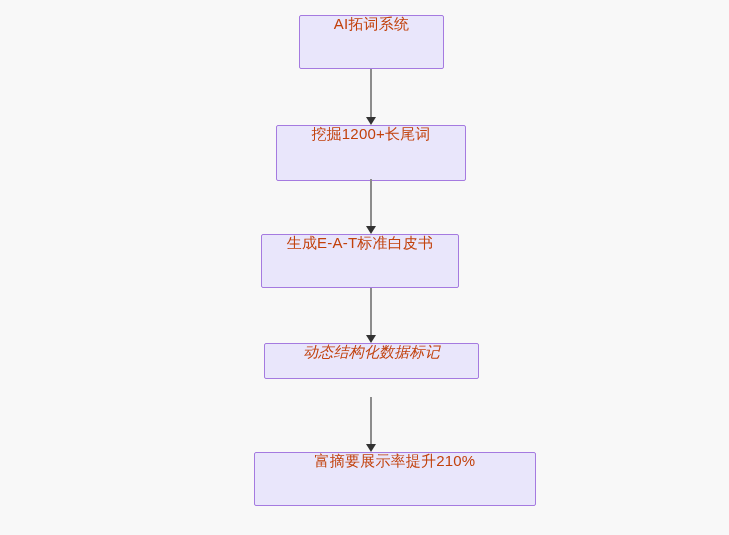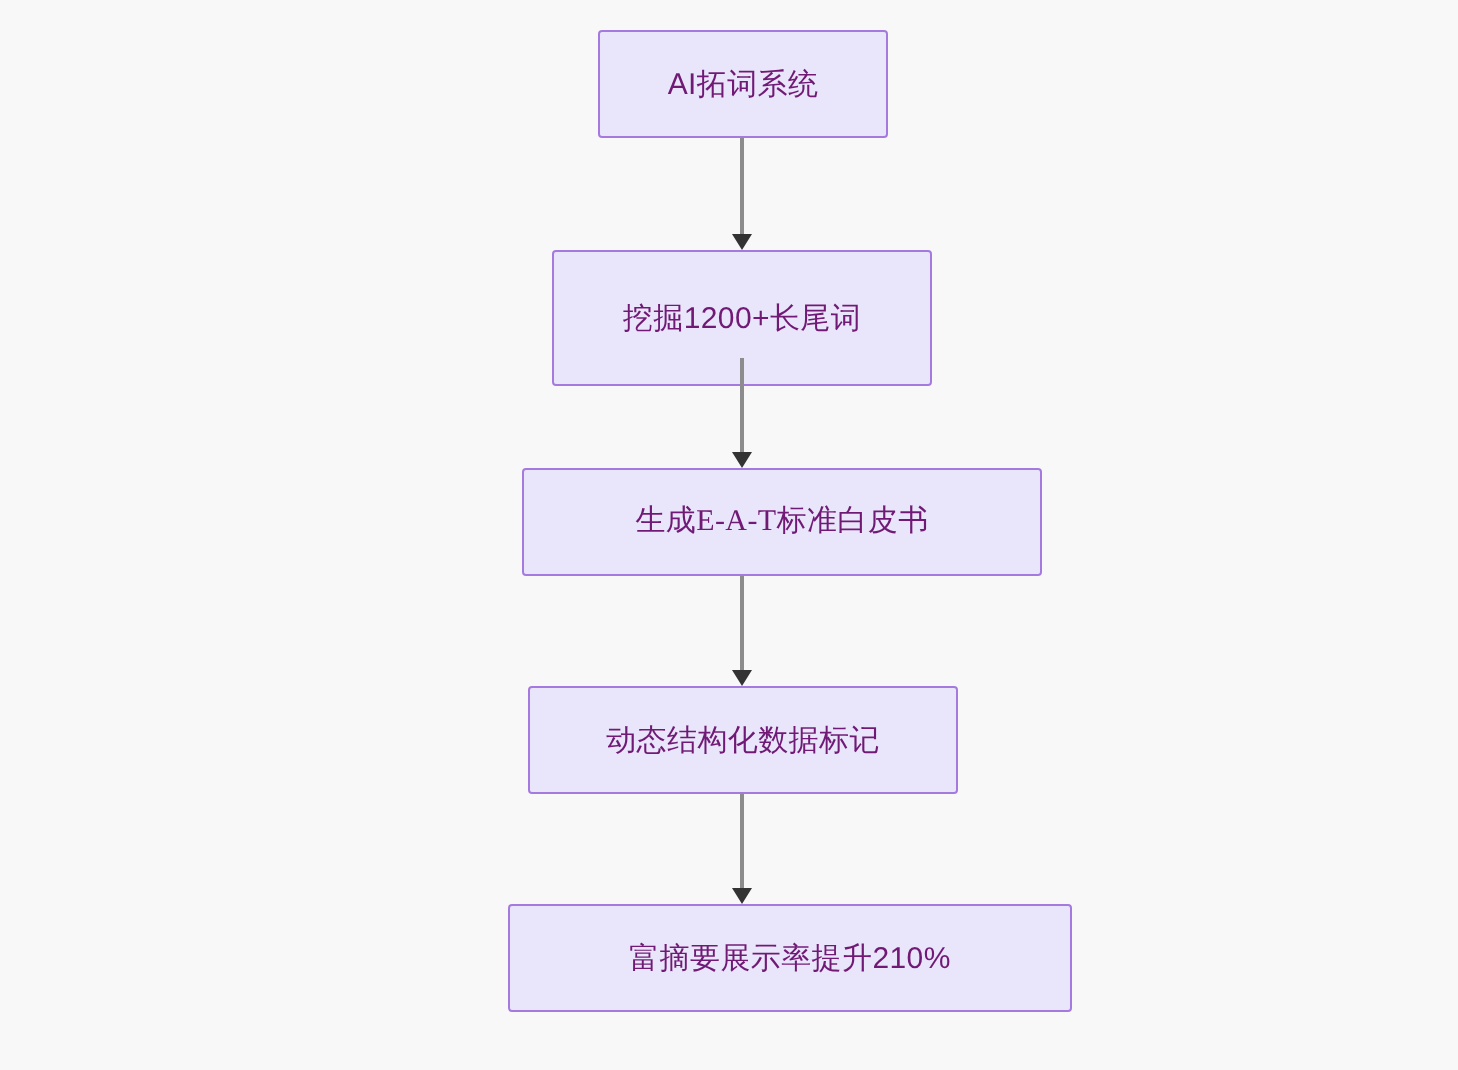--- a/index.html
+++ b/index.html
@@ -18,23 +18,22 @@
     width: 729px;
     height: 535px;
   }
   .node {
     position: absolute;
     box-sizing: border-box;
     background: #e9e6fb;
     border: 1.6px solid #a57ae0;
     border-radius: 2px;
     display: flex;
-    align-items: center;
     justify-content: center;
-    color: #701a75;
+    color: #c2410c;
     font-size: 15px;
     line-height: 1;
     letter-spacing: 0.2px;
     white-space: nowrap;
   }
   .node-label {
     display: block;
   }
   .connector {
     position: absolute;
@@ -55,35 +54,35 @@
 
 <div id="flowchart-canvas">
 
   <div class="node" style="left:299px; top:15px; width:145px; height:54px;">
     <span class="node-label">AI拓词系统</span>
   </div>
 
   <div class="connector" style="left:370px; top:69px; height:48px;"></div>
   <div class="arrowhead" style="left:365.5px; top:117px;"></div>
 
-  <div class="node" style="left:276px; top:125px; width:190px; height:68px;">
+  <div class="node" style="left:276px; top:125px; width:190px; height:56px;">
     <span class="node-label">挖掘1200+长尾词</span>
   </div>
 
   <div class="connector" style="left:370px; top:179px; height:47px;"></div>
   <div class="arrowhead" style="left:365.5px; top:226px;"></div>
 
-  <div class="node" style="left:261px; top:234px; width:260px; height:54px;font-family:Liberation Serif, serif;">
+  <div class="node" style="left:261px; top:234px; width:198px; height:54px;">
     <span class="node-label">生成E-A-T标准白皮书</span>
   </div>
 
   <div class="connector" style="left:370px; top:288px; height:47px;"></div>
   <div class="arrowhead" style="left:365.5px; top:335px;"></div>
 
-  <div class="node" style="left:264px; top:343px; width:215px; height:54px;">
+  <div class="node" style="left:264px; top:343px; width:215px; height:36px;font-style:italic;">
     <span class="node-label">动态结构化数据标记</span>
   </div>
 
   <div class="connector" style="left:370px; top:397px; height:47px;"></div>
   <div class="arrowhead" style="left:365.5px; top:444px;"></div>
 
   <div class="node" style="left:254px; top:452px; width:282px; height:54px;">
     <span class="node-label">富摘要展示率提升210%</span>
   </div>
 

